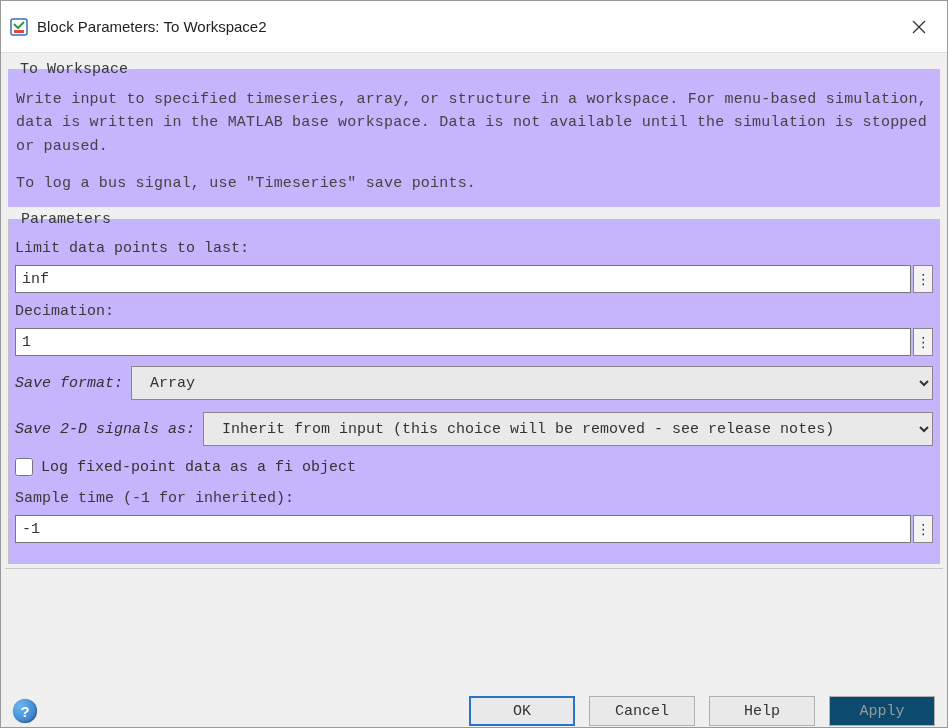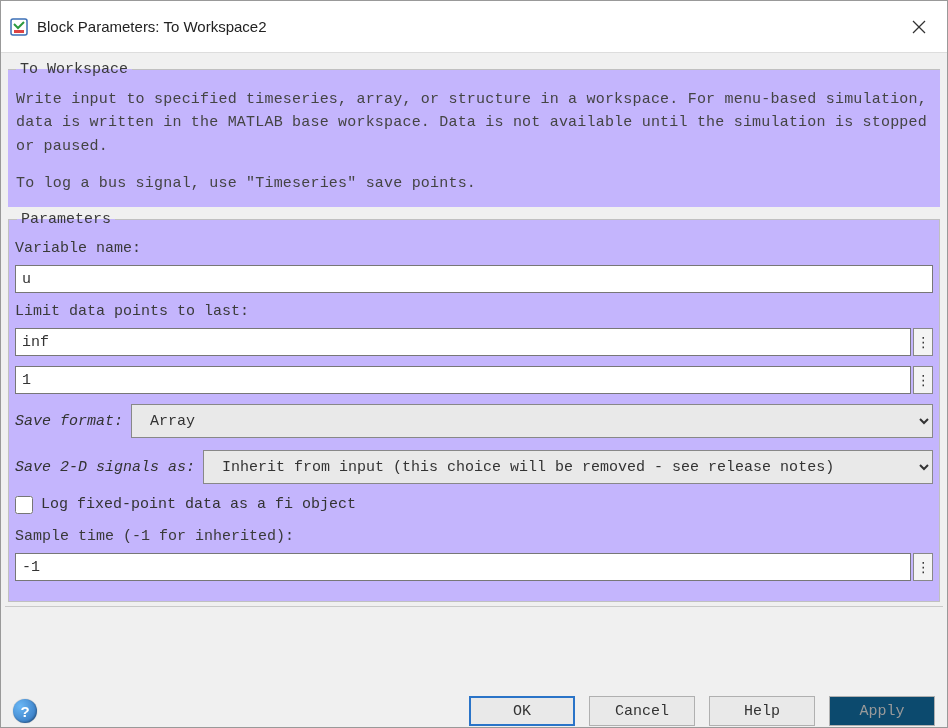--- a/index.html
+++ b/index.html
@@ -116,21 +116,21 @@
     height: 34px;
     font-family: inherit;
     font-size: 15px;
     padding: 1px 14px;
     border: 1px solid #888;
     background: #e9e9e9;
     color: #333;
   }
   .check-row {
     display: flex;
-    align-items: flex-start;
+    align-items: center;
     margin: 10px 0 14px 0;
   }
   .check-row input {
     width: 18px; height: 18px;
     margin-right: 8px;
   }
   .footer {
     height: 56px;
     display: flex;
     align-items: center;
@@ -201,36 +201,31 @@
 
   <fieldset class="desc">
     <legend>To Workspace</legend>
     <div class="desc-text">Write input to specified timeseries, array, or structure in a workspace. For menu-based simulation, data is written in the MATLAB base workspace. Data is not available until the simulation is stopped or paused.</div>
     <div class="desc-text">To log a bus signal, use "Timeseries" save points.</div>
   </fieldset>
 
   <fieldset>
     <legend>Parameters</legend>
 
-    <div class="field-row">
-      <label class="field-label">Variable name:</label>
-      <div class="input-wrap">
-        <input type="text" value="u" style="">
-      </div>
-    </div>
 
     <div class="field-row">
       <label class="field-label">Limit data points to last:</label>
       <div class="input-wrap">
         <input type="text" value="inf" style="">
         <div class="aux-btn">⋮</div>
       </div>
     </div>
 
     <div class="field-row">
+      <label class="field-label">Decimation:</label>
       <div class="input-wrap">
         <input type="text" value="1" style="">
         <div class="aux-btn">⋮</div>
       </div>
     </div>
 
     <div class="inline-row">
       <label>Save format:</label>
       <select>
         <option>Array</option>

